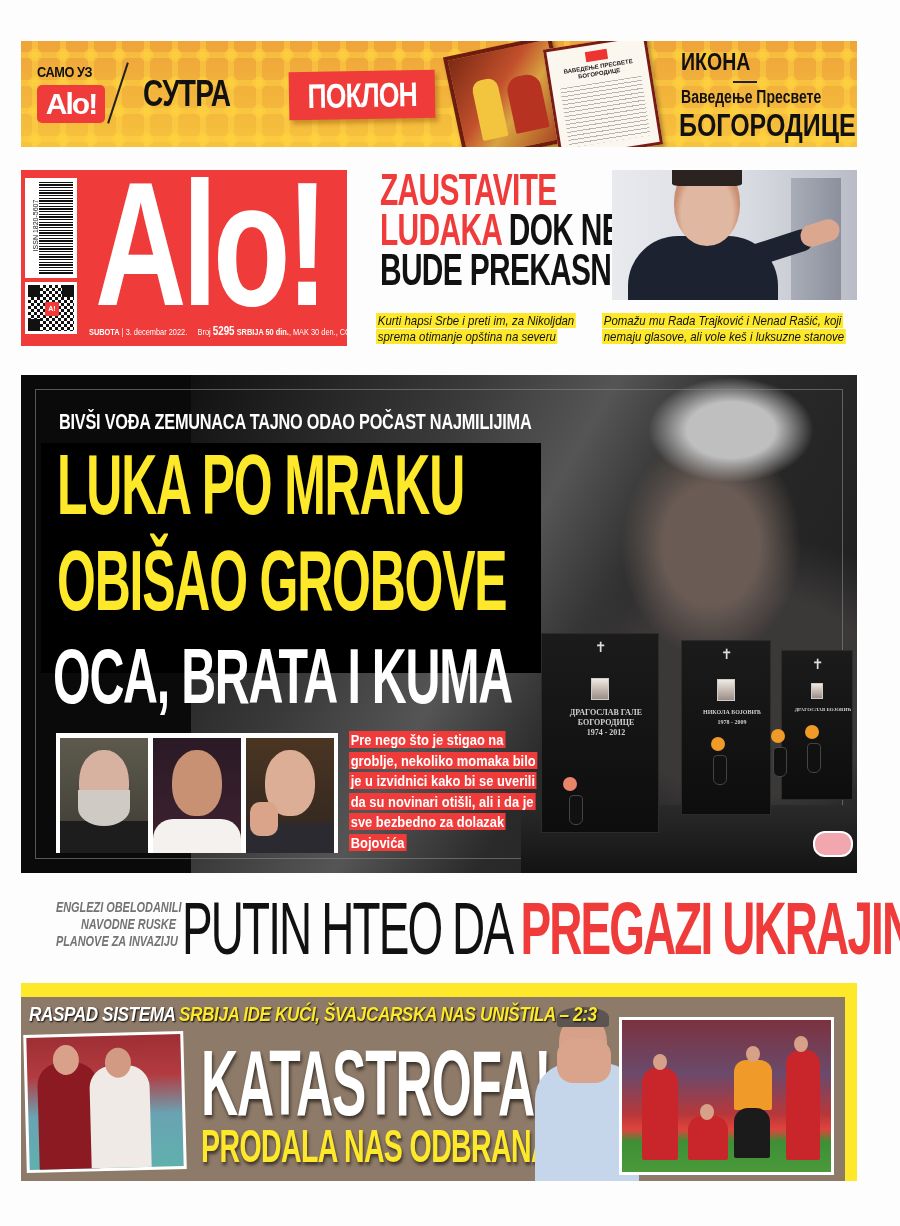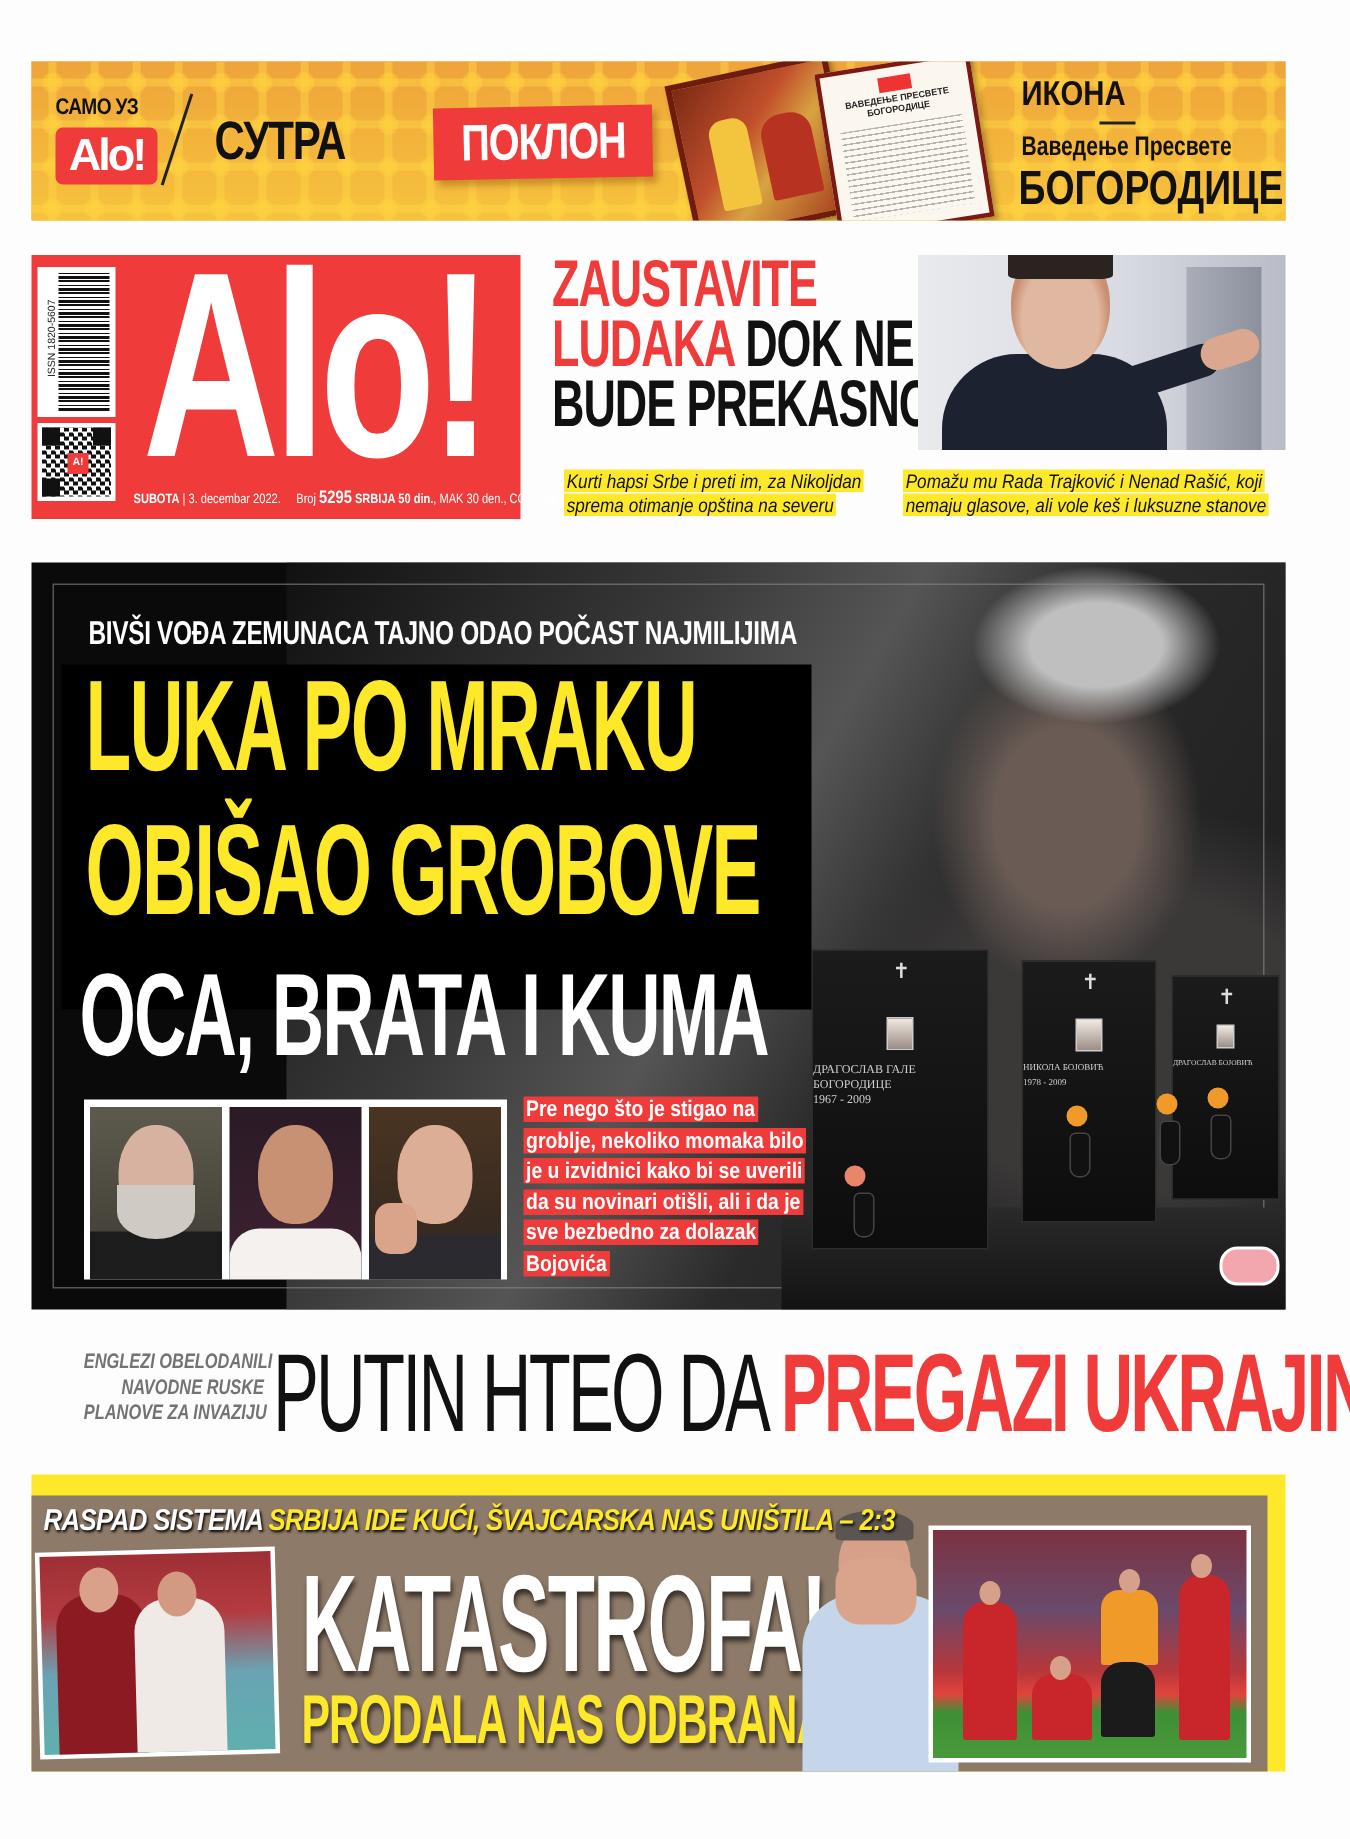--- a/index.html
+++ b/index.html
@@ -45,21 +45,21 @@
       linear-gradient(#111,#111) 100% 0/12px 12px no-repeat,
       linear-gradient(#111,#111) 0 100%/12px 12px no-repeat,
       repeating-conic-gradient(#111 0 25%, #fff 0 50%) 0 0/6px 6px; position: relative; }
   #masthead .qr .qr-badge { position: absolute; left: 17px; top: 17px; width: 14px; height: 14px; background: #ef3b3a; color: #fff; font-size: 7px; font-weight: 900; text-align: center; line-height: 14px; }
   #masthead .logo { position: absolute; left: 74px; top: -14px; font-size: 176px; font-weight: 900; color: #fff; letter-spacing: -6px; transform: scaleX(.72); transform-origin: left; line-height: 1; }
   #masthead .dateline { position: absolute; left: 68px; top: 154px; font-size: 9px; color: #fff; white-space: nowrap; transform: scaleX(.82); transform-origin: left; }
   #masthead .dateline b { font-weight: 800; }
   #masthead .dateline .big { font-size: 12px; font-weight: 900; }
 
   
-  #kurti-headline { position: absolute; left: 368px; top: 170px; width: 236px; text-align: right; }
+  #kurti-headline { position: absolute; left: 380px; top: 170px; width: 236px; text-align: right; }
   #kurti-headline .l1, #kurti-headline .l2, #kurti-headline .l3 { display: block; font-weight: 900; line-height: 40px; height: 40px; white-space: nowrap; transform: scaleX(.68); transform-origin: left; letter-spacing: -1px; }
   #kurti-headline .l1 { font-size: 44px; color: #ef3b3a; }
   #kurti-headline .l2 { font-size: 44px; }
   #kurti-headline .l2 .red { color: #ef3b3a; }
   #kurti-headline .l2 .blk { color: #111; font-weight: 700; }
   #kurti-headline .l3 { font-size: 44px; color: #111; font-weight: 700; }
   #kurti-photo { position: absolute; left: 612px; top: 170px; width: 245px; height: 130px; background: linear-gradient(90deg,#e9eaee 0%,#d9dbe2 55%,#c7c9d2 80%,#b9bcc6 100%); overflow: hidden; }
   #kurti-photo .head { position: absolute; left: 62px; top: -6px; width: 66px; height: 82px; background: radial-gradient(ellipse at 50% 60%, #e0b7a0 0 55%, #c98f73 70%); border-radius: 46% 46% 50% 50%; }
   #kurti-photo .hair { position: absolute; left: 60px; top: -10px; width: 70px; height: 26px; background: #2a2320; border-radius: 40% 40% 10% 10%; }
   #kurti-photo .body { position: absolute; left: 16px; top: 66px; width: 150px; height: 80px; background: #1d2230; border-radius: 50px 50px 0 0; }
@@ -101,21 +101,21 @@
   #main-story .p3 .face { background: #dcae95; }
   #main-story .p3 .shirt { position: absolute; left: 0; right: 0; bottom: 0; height: 30px; background: #2a2a30; }
   #main-story .p3 .fist { position: absolute; left: 4px; top: 64px; width: 28px; height: 34px; background: #d9a489; border-radius: 10px; }
   
   #main-story .cap { position: absolute; left: 328px; top: 355px; width: 220px; font-size: 15px; font-weight: 800; color: #fff; line-height: 20.5px; transform: scaleX(.86); transform-origin: left; }
   #main-story .cap span { background: #ef3b3a; box-decoration-break: clone; -webkit-box-decoration-break: clone; padding: 0 2px; }
   
   .grave { position: absolute; background: linear-gradient(180deg,#1b1b1b,#0d0d0d); border: 1px solid #2c2c2c; }
   .grave .cross { position: absolute; left: 50%; top: 6px; margin-left: -5px; color: #ddd; font-size: 14px; line-height: 1; }
   .grave .pic { position: absolute; left: 50%; margin-left: -9px; width: 18px; height: 22px; background: linear-gradient(#f0e9e2,#9c8e86); border: 1px solid #ccc; }
-  .grave .name { position: absolute; left: 0; right: 0; font-family: "Liberation Serif", serif; color: #cfcfcf; font-size: 8px; line-height: 10px; white-space: nowrap; }
+  .grave .name { position: absolute; left: 12px; right: 0; text-align: center; font-family: "Liberation Serif", serif; color: #cfcfcf; font-size: 8px; line-height: 10px; white-space: nowrap; font-weight: bold; }
   #grave-1 { left: 520px; top: 258px; width: 118px; height: 200px; }
   #grave-1 .pic { top: 44px; }
   #grave-1 .name { top: 74px; }
   #grave-2 { left: 660px; top: 265px; width: 90px; height: 175px; }
   #grave-2 .pic { top: 38px; }
   #grave-2 .name { top: 66px; font-size: 6px; }
   #grave-3 { left: 760px; top: 275px; width: 72px; height: 150px; }
   #grave-3 .pic { top: 32px; width: 12px; height: 16px; margin-left: -6px; }
   #grave-3 .name { top: 54px; font-size: 5px; }
   .slab { position: absolute; left: 500px; top: 430px; width: 336px; height: 68px; background: linear-gradient(180deg,#2a2a2a,#131313); }
@@ -218,21 +218,21 @@
   <div class="photo-bg"></div>
   <div class="frame-line"></div>
 
   <div class="slab"></div>
   <div class="grave" id="grave-1">
     <div class="cross">✝</div>
     <div class="pic"></div>
     <div class="name">
       <div>ДРАГОСЛАВ ГАЛЕ</div>
       <div>БОГОРОДИЦЕ</div>
-      <div>1967 - 2009</div>
+      <div>1974 - 2012</div>
     </div>
   </div>
   <div class="grave" id="grave-2">
     <div class="cross">✝</div>
     <div class="pic"></div>
     <div class="name">
       <div>НИКОЛА БОЈОВИЋ</div>
       <div>1978 - 2009</div>
     </div>
   </div>

